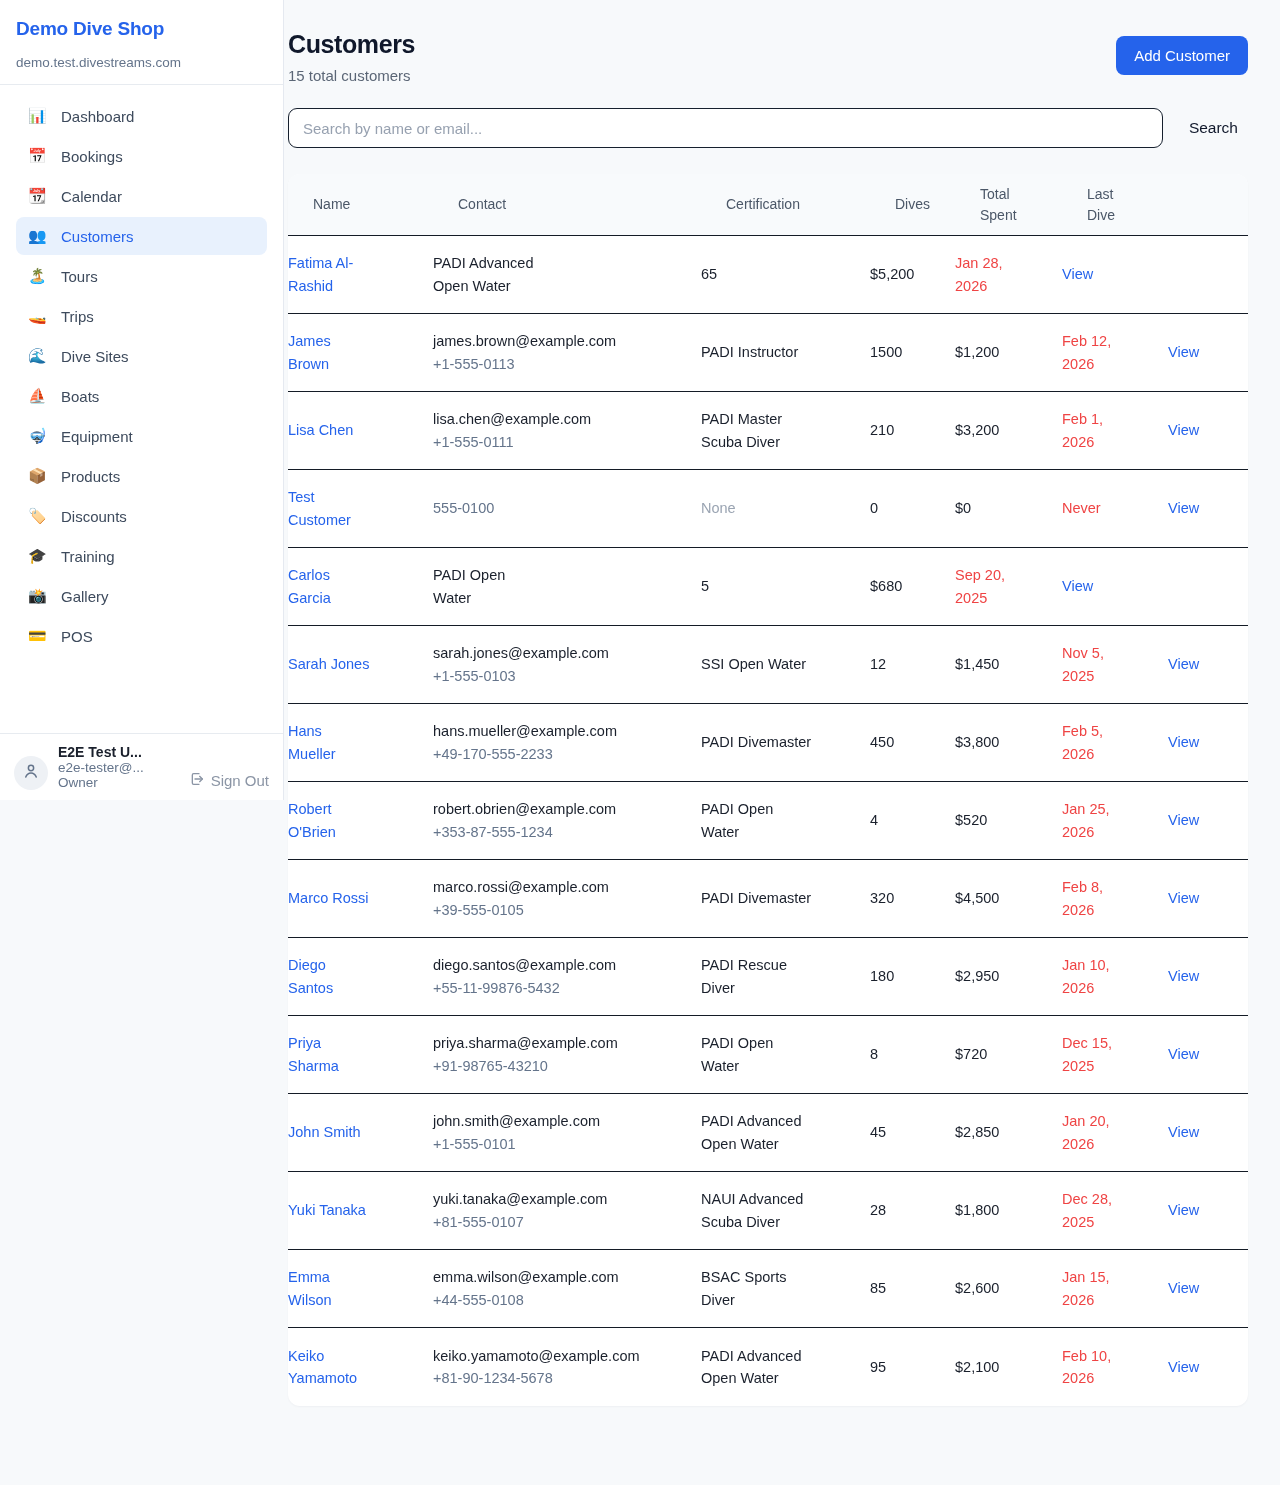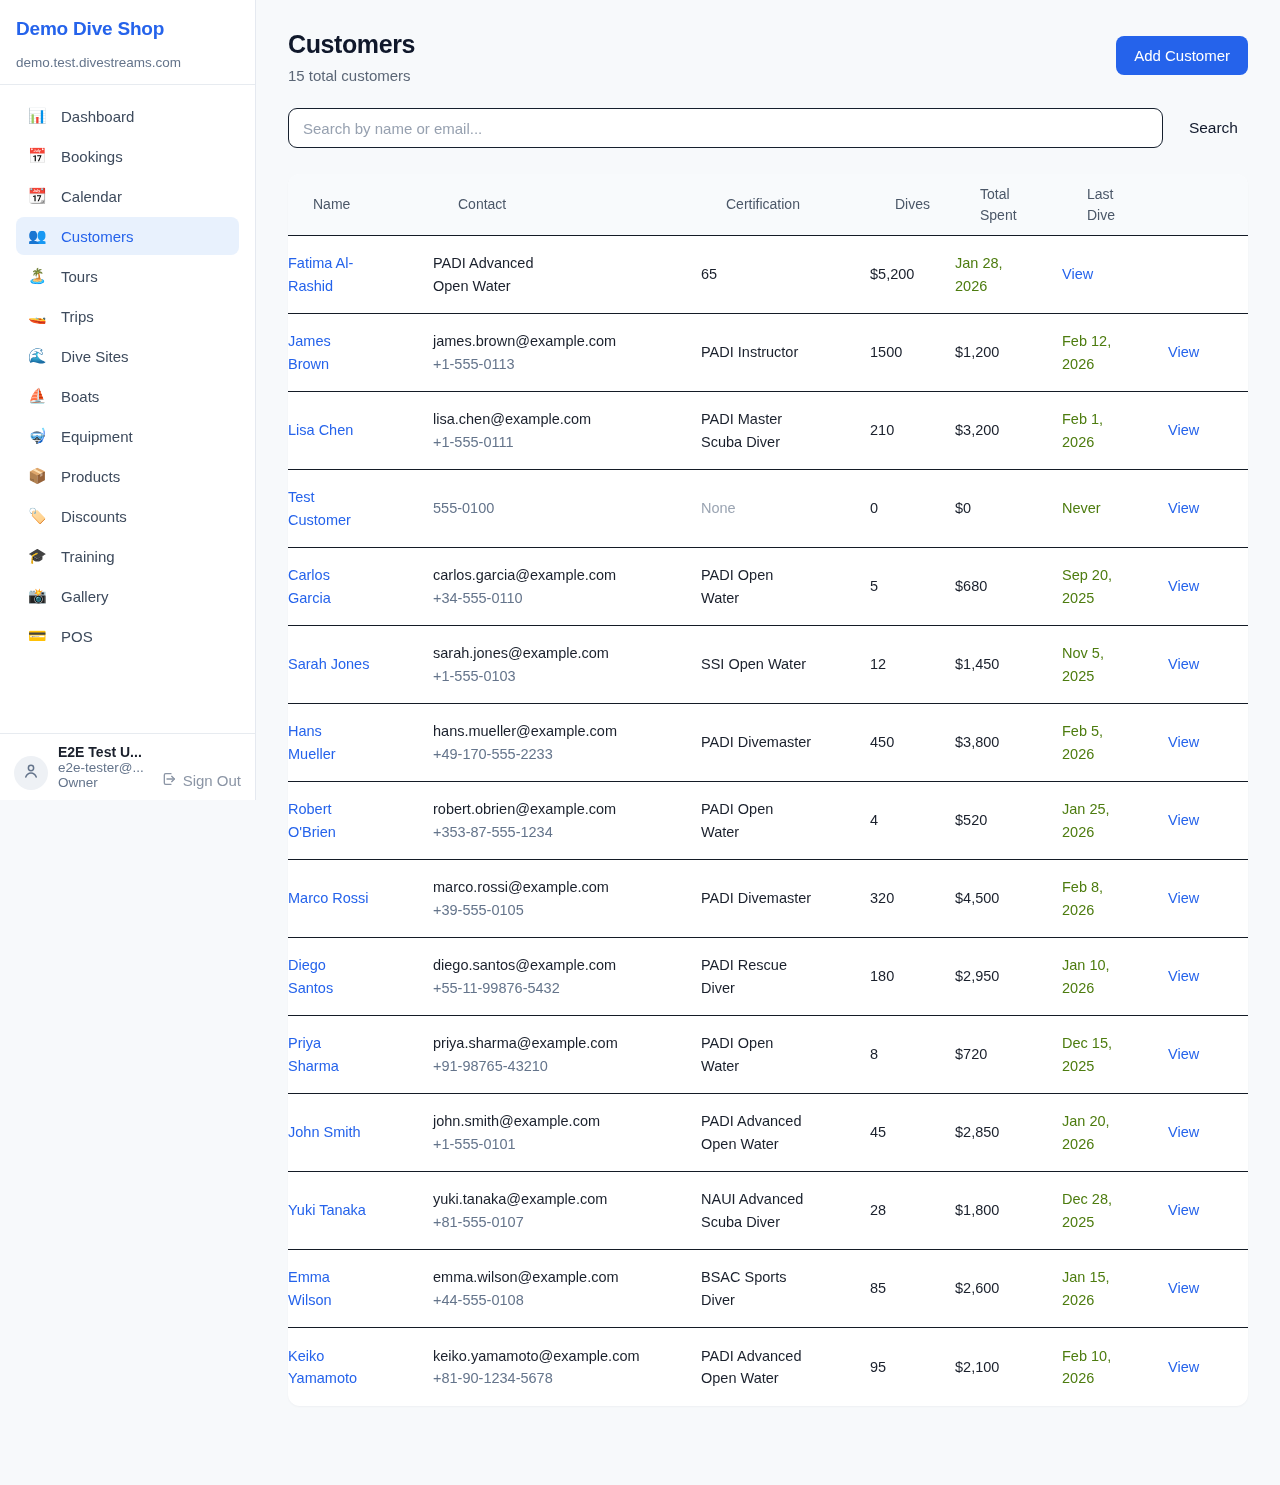--- a/index.html
+++ b/index.html
@@ -7,21 +7,21 @@
   body {
     position: relative;
     font-family: "Liberation Sans", "DejaVu Sans", sans-serif;
     background: #f7f9fb;
     color: #1a202c;
   }
 
   
   .sidebar {
     position: absolute; top: 0; left: 0;
-    width: 256px; height: 800px;
+    width: 284px; height: 800px;
     background: #ffffff;
     border-right: 1px solid #e5e9f0;
     display: flex; flex-direction: column;
   }
   .shop-header { padding: 18px 16px 14px 16px; border-bottom: 1px solid #e7ebf0; }
   .shop-name { font-size: 19px; font-weight: 700; color: #2563eb; letter-spacing: -0.2px; }
   .shop-domain { font-size: 13.5px; color: #64748b; margin-top: 15px; }
   .nav { flex: 1; padding: 10px 0 0 0; overflow: hidden; }
   .nav-item {
     display: flex; align-items: center; gap: 13px;
@@ -91,21 +91,21 @@
   .trow:last-child { border-bottom: none; }
   .td { font-size: 14.5px; line-height: 1.55; color: #1a202c; padding-right: 8px; }
   .name-link {
     color: #2563eb; font-weight: 500; text-decoration: none;
     display: inline-block; max-width: 84px; cursor: pointer;
   }
   .email { color: #1a202c; max-width: 215px; overflow-wrap: break-word; }
   .phone { color: #64748b; }
   .cert { max-width: 119px; }
   .cert.muted { color: #9aa4b2; }
-  .last-dive { color: #4d7c0f; max-width: 62px; }
+  .last-dive { color: #ef4444; max-width: 62px; }
   .view-link { color: #2563eb; font-weight: 500; text-decoration: none; cursor: pointer; font-size: 14.5px; }
 </style>
 </head>
 <body>
 
 <aside class="sidebar">
   <div class="shop-header">
     <div class="shop-name">Demo Dive Shop</div>
     <div class="shop-domain">demo.test.divestreams.com</div>
   </div>
@@ -261,24 +261,20 @@
     </div>
     <div class="td cert muted">None</div>
     <div class="td">0</div>
     <div class="td">$0</div>
     <div class="td last-dive">Never</div>
     <div class="td"><a class="view-link">View</a></div>
   </div>
 
   <div class="grid trow">
     <div class="td"><a class="name-link">Carlos Garcia</a></div>
-    <div class="td">
-      <div class="email">carlos.garcia@example.com</div>
-      <div class="phone">+34-555-0110</div>
-    </div>
     <div class="td cert">PADI Open Water</div>
     <div class="td">5</div>
     <div class="td">$680</div>
     <div class="td last-dive">Sep 20, 2025</div>
     <div class="td"><a class="view-link">View</a></div>
   </div>
 
   <div class="grid trow">
     <div class="td"><a class="name-link">Sarah Jones</a></div>
     <div class="td">

